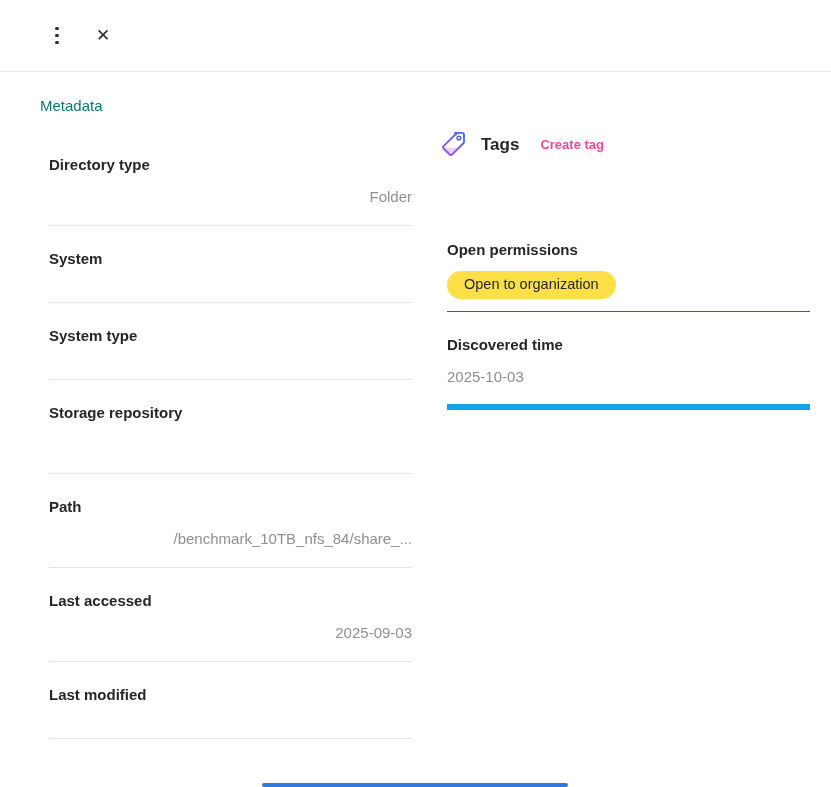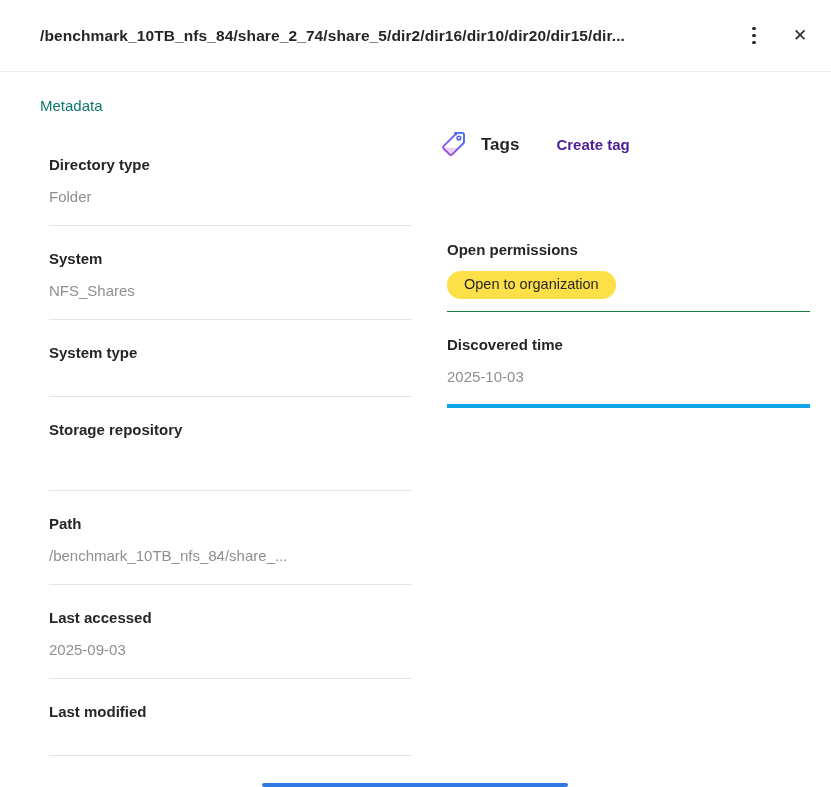--- a/index.html
+++ b/index.html
@@ -90,45 +90,46 @@
     margin-bottom: 15px;
   }
   .field-value {
     font-size: 15px;
     color: #8f8f8f;
     line-height: 17px;
     min-height: 17px;
     white-space: nowrap;
     overflow: hidden;
     text-overflow: ellipsis;
+    text-align: right;
   }
 
   
   .tags-row {
     display: flex;
     align-items: center;
     margin-top: 56px;
     margin-left: 1px;
   }
   .tag-icon {
     width: 30px;
     height: 33px;
     margin-right: 13px;
     display: inline-flex;
   }
   .tags-title {
     font-size: 17px;
     font-weight: 700;
-    margin-right: 37px;
+    margin-right: 21px;
     line-height: 20px;
   }
   .create-tag-link {
-    font-size: 15px;
+    font-size: 13px;
     font-weight: 600;
-    color: #4c1d95;
+    color: #ec4899;
     text-decoration: none;
     cursor: pointer;
   }
 
   .perm-block {
     margin-top: 80px;
     margin-left: 10px;
     padding-bottom: 12px;
     border-bottom: 1px solid #15803d;
   }
@@ -144,21 +145,21 @@
     color: #262626;
     font-size: 14.5px;
     line-height: 17px;
     padding: 5px 17px 6px 17px;
     border-radius: 15px;
   }
 
   .disc-block {
     margin-left: 10px;
     padding: 24px 0 19px 0;
-    border-bottom: 4px solid #0ea5e9;
+    border-bottom: 6px solid #0ea5e9;
   }
   .disc-label {
     font-size: 15px;
     font-weight: 700;
     line-height: 17px;
     margin-bottom: 15px;
   }
   .disc-value {
     font-size: 15px;
     color: #8f8f8f;
@@ -174,21 +175,20 @@
     height: 4px;
     background: #3079e3;
     border-radius: 2px;
     cursor: pointer;
   }
 </style>
 </head>
 <body>
 
 <div class="header">
-  <div class="header-title">/benchmark_10TB_nfs_84/share_2_74/share_5/dir2/dir16/dir10/dir20/dir15/dir...</div>
   <button class="icon-btn kebab" aria-label="more options">
     <span class="dot"></span>
     <span class="dot"></span>
     <span class="dot"></span>
   </button>
   <button class="icon-btn" aria-label="close">
     <span class="close-x">✕</span>
   </button>
 </div>
 
@@ -198,21 +198,20 @@
     <div class="metadata-title">Metadata</div>
     <div>
 
         <div class="field">
           <div class="field-label">Directory type</div>
           <div class="field-value">Folder</div>
         </div>
 
         <div class="field">
           <div class="field-label">System</div>
-          <div class="field-value">NFS_Shares</div>
         </div>
 
         <div class="field">
           <div class="field-label">System type</div>
         </div>
 
         <div class="field">
           <div class="field-label">Storage repository</div>
           <div class="field-value"></div>
         </div>

